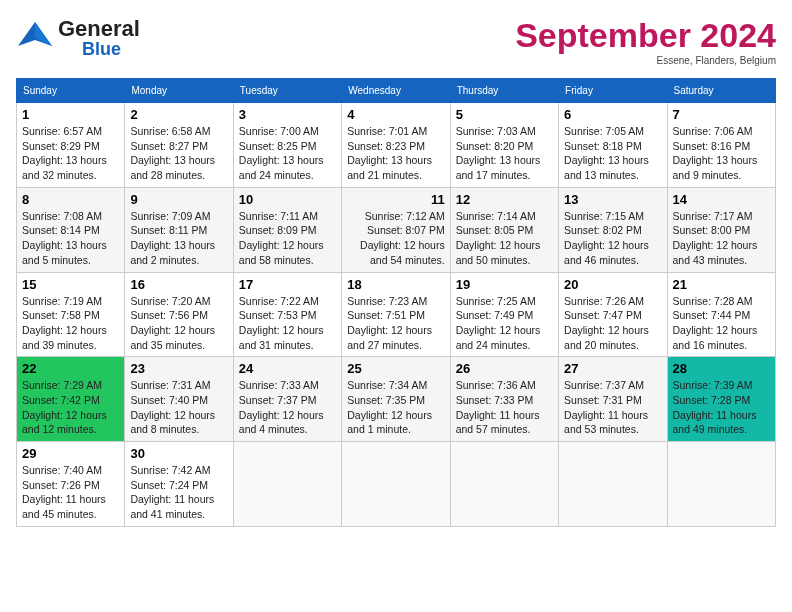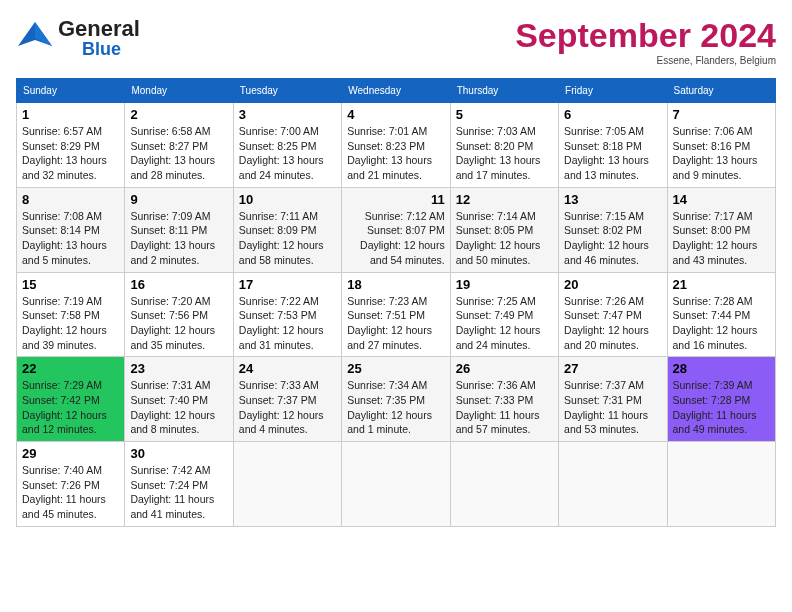--- a/index.html
+++ b/index.html
@@ -237,21 +237,21 @@
           <span class="day-info">Sunrise: 7:34 AM<br>Sunset: 7:35 PM<br>Daylight: 12 hours and 1 minute.</span>
         </td>
         <td style="background: rgb(245, 245, 245);">
           <span class="day-number">26</span>
           <span class="day-info">Sunrise: 7:36 AM<br>Sunset: 7:33 PM<br>Daylight: 11 hours and 57 minutes.</span>
         </td>
         <td style="background: rgb(245, 245, 245);">
           <span class="day-number">27</span>
           <span class="day-info">Sunrise: 7:37 AM<br>Sunset: 7:31 PM<br>Daylight: 11 hours and 53 minutes.</span>
         </td>
-        <td style="background: #8b5cf6;">
+        <td style="background: #14b8a6;">
           <span class="day-number">28</span>
           <span class="day-info">Sunrise: 7:39 AM<br>Sunset: 7:28 PM<br>Daylight: 11 hours and 49 minutes.</span>
         </td>
       </tr>
       <tr style="background: rgb(255, 255, 255);">
         <td style="background: rgb(255, 255, 255);">
           <span class="day-number">29</span>
           <span class="day-info">Sunrise: 7:40 AM<br>Sunset: 7:26 PM<br>Daylight: 11 hours and 45 minutes.</span>
         </td>
         <td style="background: rgb(255, 255, 255);">

